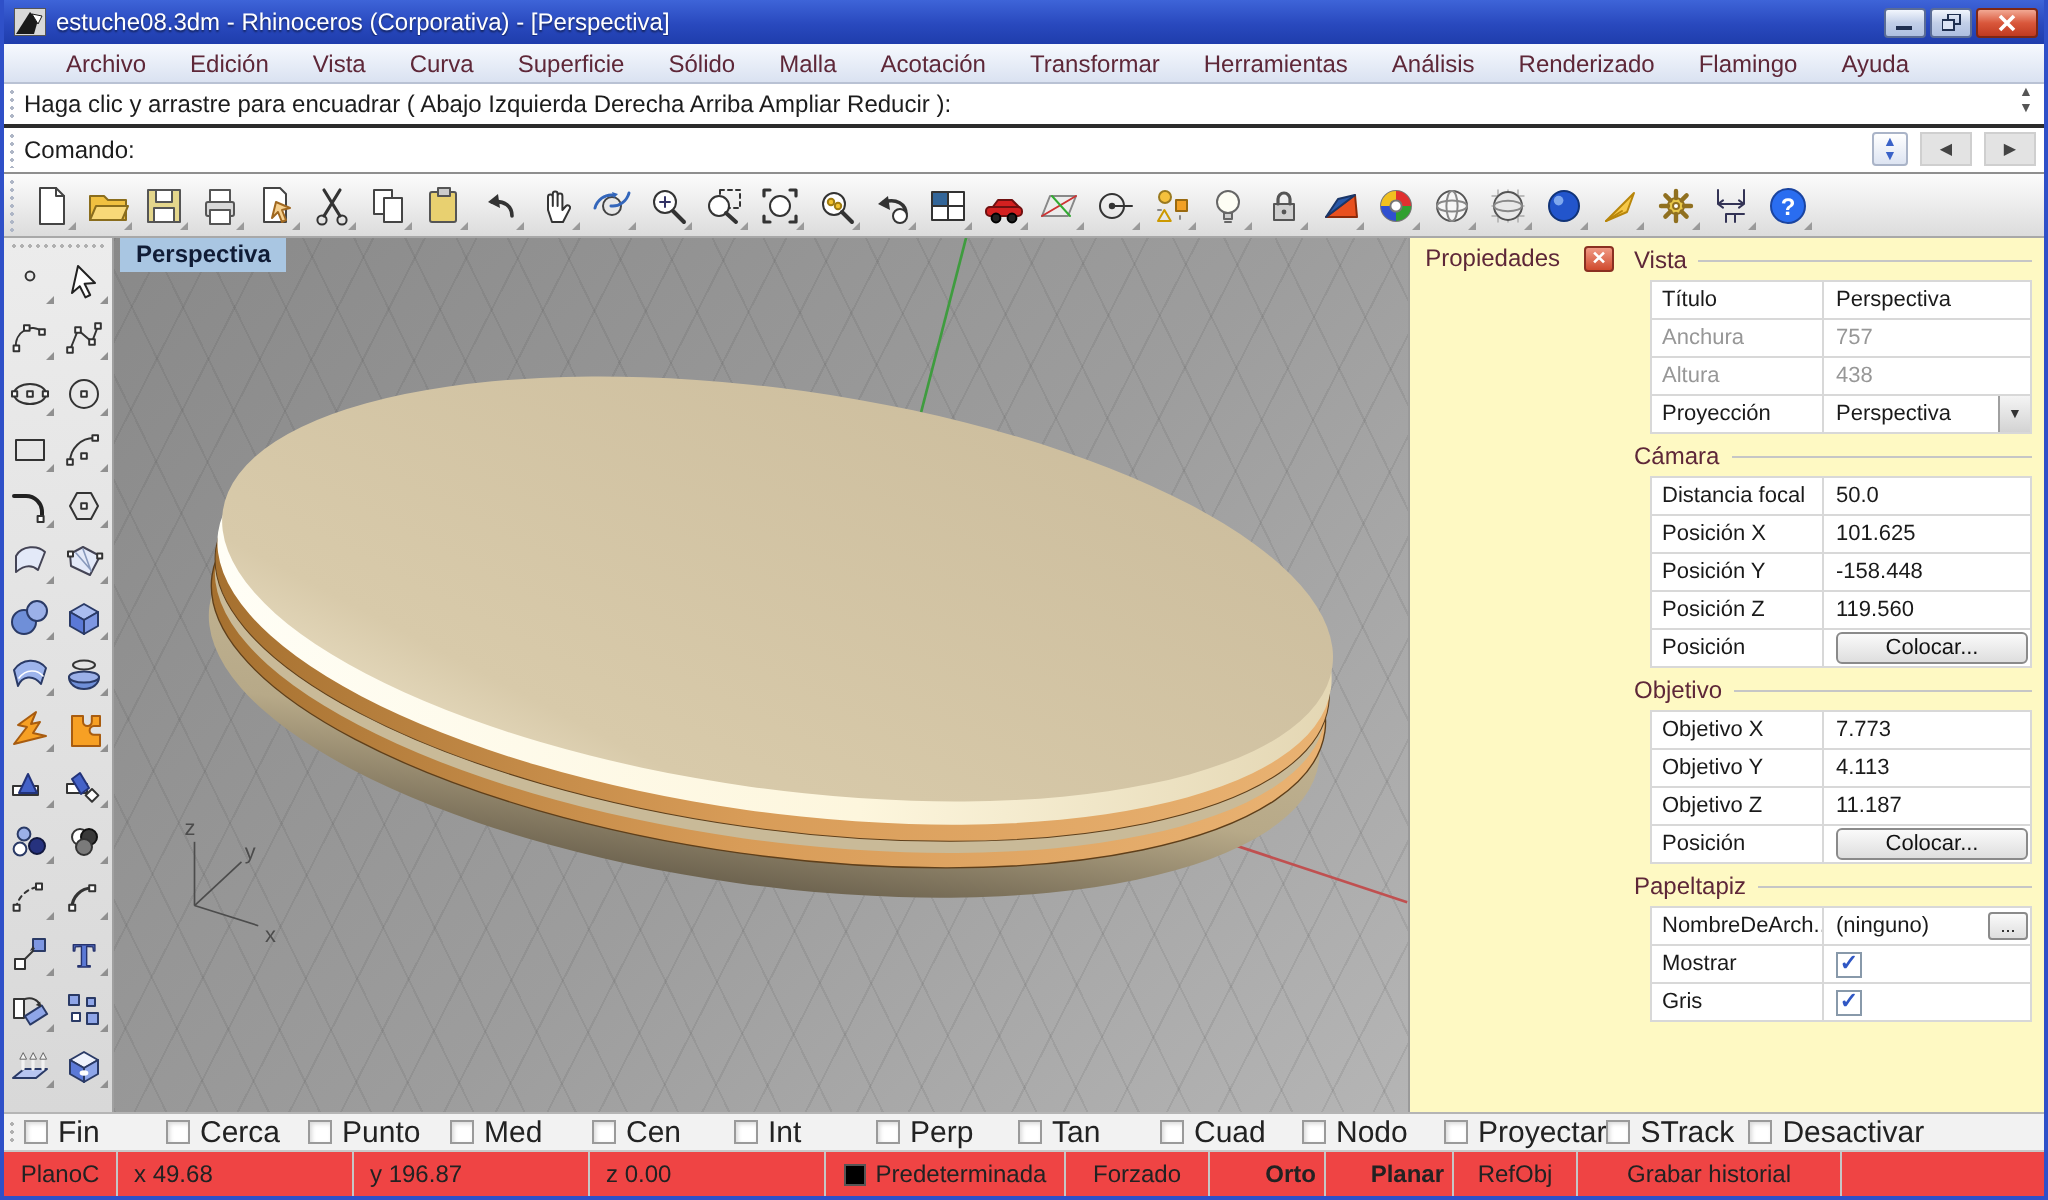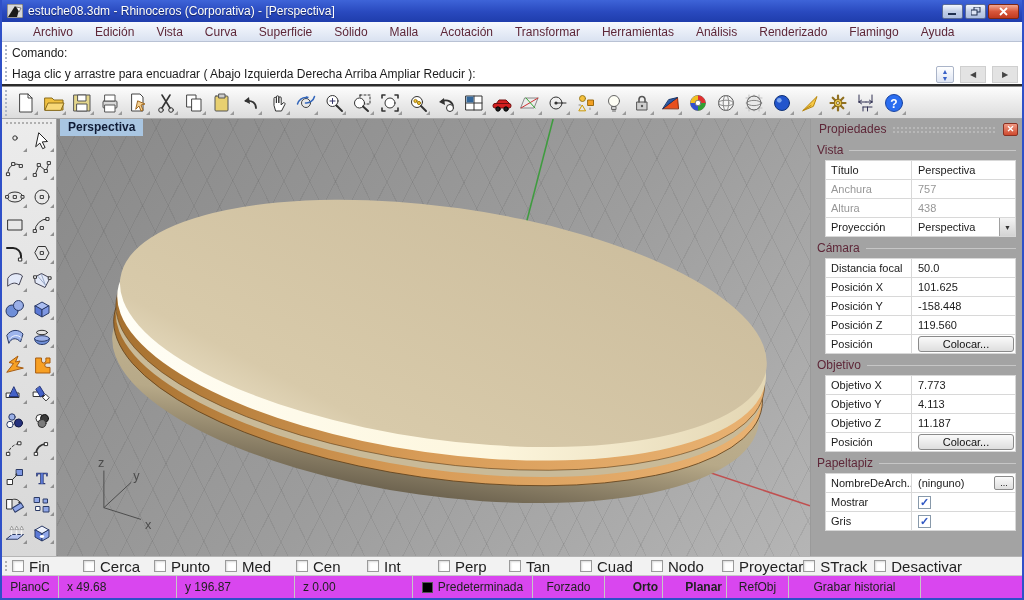--- a/index.html
+++ b/index.html
@@ -52,21 +52,21 @@
   
   .viewport{flex:1;position:relative;overflow:hidden;
     background:
       repeating-linear-gradient(64deg, rgba(55,55,55,.10) 0 1px, transparent 1px 23px),
       repeating-linear-gradient(117deg, rgba(55,55,55,.10) 0 1px, transparent 1px 23px),
       linear-gradient(135deg,#898989 0%,#9d9d9d 55%,#b5b5b5 100%);}
   .vplabel{position:absolute;top:0;left:3px;background:#a9c6e2;color:#101c36;font-weight:bold;
     font-size:12px;padding:1px 8px 2px;z-index:3;}
   .vpsvg{position:absolute;inset:0;z-index:1;}
   
-  .panel{flex:0 0 194px;background:#a3a3a3;border-left:1px solid #9a9a9a;font-size:11px;display:flex;flex-direction:column;}
+  .panel{flex:0 0 194px;background:#fef9c3;border-left:1px solid #9a9a9a;font-size:11px;display:flex;flex-direction:row;}
   .panelhead{height:20px;display:flex;align-items:center;padding:0 4px 0 8px;gap:6px;}
   .panelhead .ptitle{color:#5e2738;font-size:12px;white-space:nowrap;}
   .panelhead .pgrip{flex:1;height:7px;
     background-image:radial-gradient(#b8b8b8 1px,transparent 1px);background-size:4px 4px;}
   .pclose{width:15px;height:13px;background:linear-gradient(#f09a84,#cf4a2e);border:1px solid #8a3022;border-radius:2px;
     color:#fff;font-size:9px;line-height:11px;text-align:center;font-weight:bold;}
   .psection{padding:1px 6px 0 6px;}
   .ptitlerow{display:flex;align-items:center;color:#5e2738;font-size:12px;margin:3px 0 3px 0;}
   .ptitlerow .rule{flex:1;height:1px;background:#c6c6c6;margin-left:6px;}
   .ptable{margin-left:8px;border:1px solid #d8d8d8;border-bottom:none;}
@@ -84,21 +84,21 @@
   .pcheck{width:13px;height:13px;border:1px solid #8899aa;background:#fff;display:flex;align-items:center;justify-content:center;
     font-size:11px;color:#3057c4;font-weight:bold;line-height:11px;}
   
   .osnap{flex:0 0 20px;background:#f2f2f2;border-top:1px solid #b5b5b5;border-bottom:1px solid #c8c8c8;
     display:flex;align-items:center;font-size:15px;color:#222;padding:0 60px 0 10px;position:relative;}
   .osnap .grip-v2{position:absolute;left:2px;top:3px;bottom:3px;width:4px;
     background-image:radial-gradient(#b0b0b0 1px,transparent 1px);background-size:4px 4px;}
   .snapitem{flex:1;display:flex;align-items:center;gap:5px;justify-content:flex-start;}
   .cbx{width:12px;height:12px;border:1px solid #9a9a9a;background:#fff;box-shadow:inset 1px 1px 2px rgba(0,0,0,.15);flex:0 0 auto;}
   
-  .statusbar{flex:0 0 22px;background:#d946ef;display:flex;align-items:center;font-size:12px;color:#222;}
+  .statusbar{flex:0 0 22px;background:#ef4444;display:flex;align-items:center;font-size:12px;color:#222;}
   .scell{height:100%;display:flex;align-items:center;justify-content:center;border-right:1px solid #c6c6c6;
     white-space:nowrap;padding:0 4px;}
   .scell.left{justify-content:flex-start;padding-left:8px;}
   .scell.bold{font-weight:bold;justify-content:flex-end;}
   .swatch{width:11px;height:11px;background:#000;border:1px solid #555;margin-right:5px;flex:0 0 auto;}
 </style>
 </head>
 <body>
 
 <div class="window">
@@ -139,28 +139,28 @@
       <span class="menuitem">Acotación</span>
       <span class="menuitem">Transformar</span>
       <span class="menuitem">Herramientas</span>
       <span class="menuitem">Análisis</span>
       <span class="menuitem">Renderizado</span>
       <span class="menuitem">Flamingo</span>
       <span class="menuitem">Ayuda</span>
     </div>
 
   <div class="cmdarea">
-    <div class="cmdline">
-      <span class="grip-v"></span>
-      <span>Comando:</span>
-    </div>
     <div class="cmdline first">
       <span class="grip-v"></span>
       <span>Haga clic y arrastre para encuadrar ( Abajo  Izquierda  Derecha  Arriba  Ampliar  Reducir ):</span>
       <span class="cmdscroll">▲<br>▼</span>
+    </div>
+    <div class="cmdline">
+      <span class="grip-v"></span>
+      <span>Comando:</span>
     </div>
     <div class="cmd-ctrls">
       <span class="spinner">▲<br>▼</span>
       <span class="harrow">◀</span>
       <span class="harrow">▶</span>
     </div>
   </div>
 
   <div class="toolbar">
     <span class="grip-v"></span>

